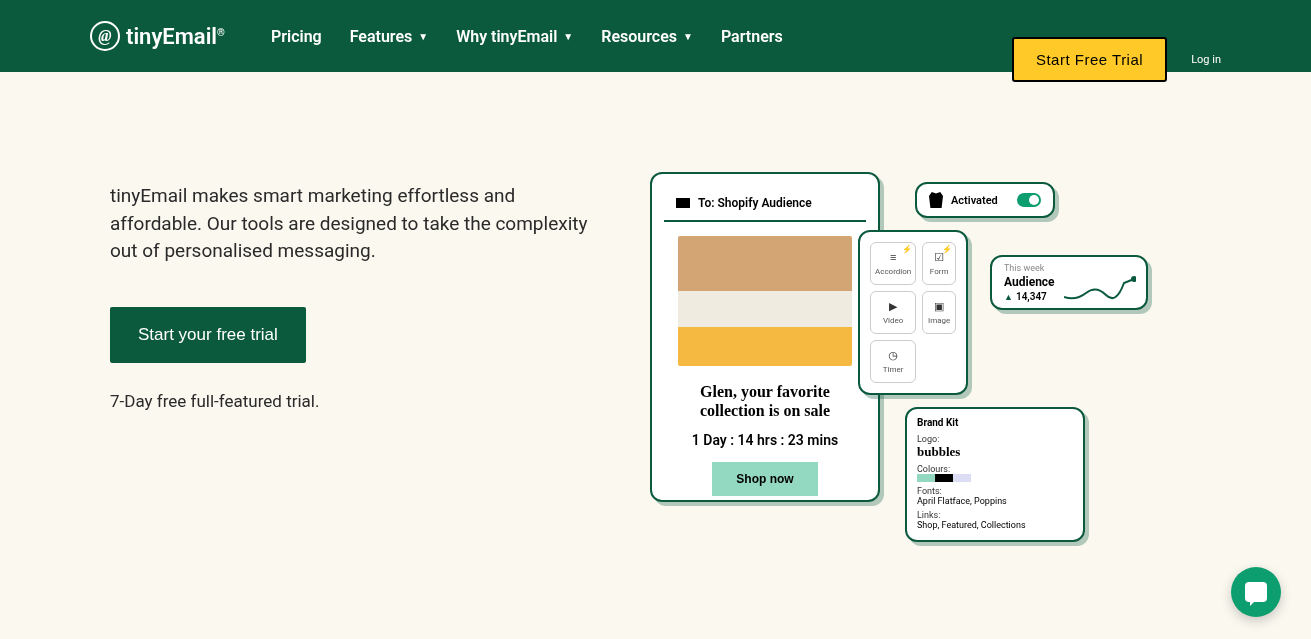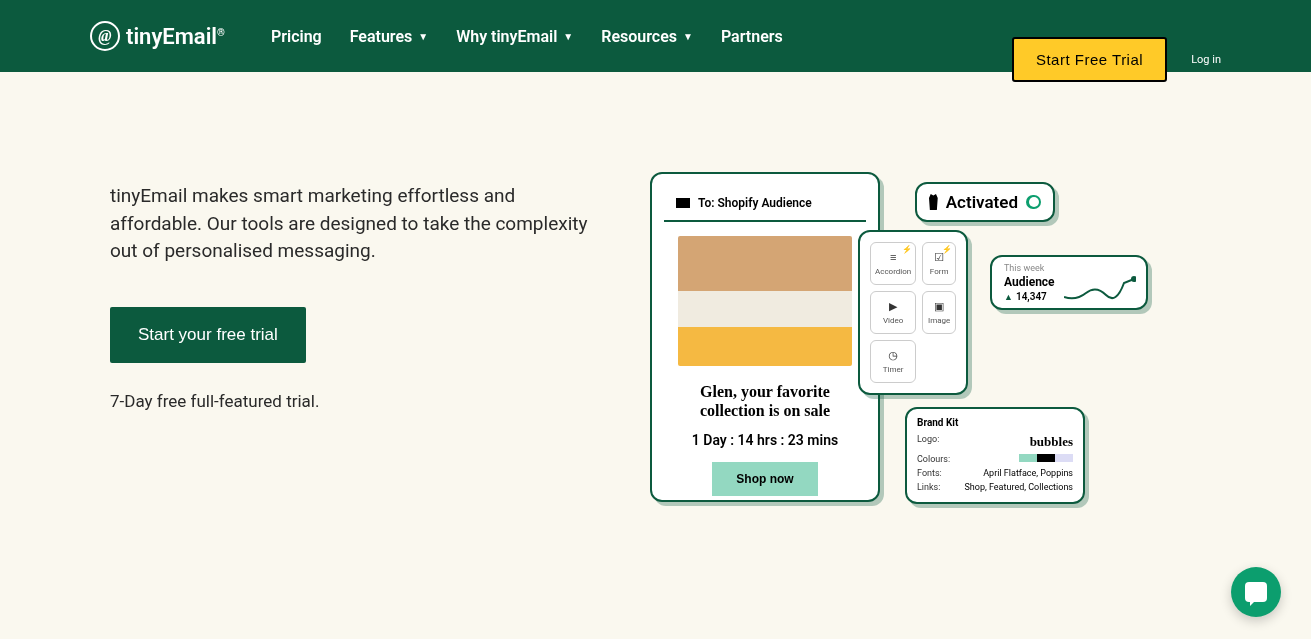--- a/index.html
+++ b/index.html
@@ -35,35 +35,35 @@
 .product-img { width: 100%; height: 130px; background: linear-gradient(180deg, #d4a574 0%, #d4a574 42%, #f0ebe0 42%, #f0ebe0 70%, #f5b942 70%, #f5b942 100%); border-radius: 2px; margin-bottom: 16px; }
 .email-headline { font-family: Georgia, serif; font-size: 16px; font-weight: 700; color: #000; margin-bottom: 12px; line-height: 1.2; }
 .countdown { font-size: 14px; font-weight: 600; margin-bottom: 14px; }
 .shop-btn { background: #93d8c1; border: none; padding: 10px 24px; font-size: 12px; font-weight: 600; cursor: pointer; }
 
 .widgets-card { left: 208px; top: 78px; width: 110px; padding: 10px; display: grid; grid-template-columns: 1fr 1fr; gap: 6px; background: #fff; }
 .widget { border: 1px solid #ccc; border-radius: 6px; padding: 8px 4px; text-align: center; font-size: 8px; color: #555; position: relative; }
 .widget-icon { font-size: 11px; margin-bottom: 3px; color: #333; }
 .bolt { position: absolute; top: 2px; right: 3px; font-size: 8px; color: #5b7fff; }
 
-.activated-card { left: 265px; top: 30px; width: 140px; padding: 8px 12px; display: flex; align-items: center; gap: 8px; font-size: 17px; font-weight: 600; }
+.activated-card { left: 265px; top: 30px; width: 140px; padding: 8px 12px; display: flex; align-items: center; gap: 8px; font-size: 11px; font-weight: 600; }
 .shopify-icon { width: 14px; height: 16px; background: #000; clip-path: polygon(20% 0,50% 10%,80% 0,100% 25%,90% 100%,10% 100%,0 25%); }
 .toggle { margin-left: auto; width: 24px; height: 14px; background: #0c9e6e; border-radius: 8px; position: relative; }
 .toggle::after { content: ''; position: absolute; right: 2px; top: 2px; width: 10px; height: 10px; background: #fff; border-radius: 50%; }
 
 .stats-card { left: 340px; top: 103px; width: 158px; padding: 6px 12px; }
 .stats-label { font-size: 9px; color: #888; }
 .stats-title { font-size: 12px; font-weight: 700; margin: 2px 0; }
 .stats-value { font-size: 10px; font-weight: 600; display: flex; align-items: center; gap: 3px; }
 .arrow-up { color: #0c5a3e; font-size: 9px; }
 .sparkline { position: absolute; right: 10px; top: 18px; width: 72px; height: 28px; }
 
 .brand-card { left: 255px; top: 255px; width: 180px; padding: 8px 10px; font-size: 9px; }
 .brand-title { font-weight: 700; font-size: 10px; margin-bottom: 4px; }
-.brand-row { display: flex; justify-content: space-between; padding: 2px 0; }
+.brand-row { display: flex; justify-content: space-between; padding: 2px 0; flex-direction: column; }
 .brand-label { color: #333; }
 .brand-val { font-family: Georgia, serif; font-size: 13px; font-weight: 700; }
 .swatches { display: flex; gap: 0; }
 .sw { width: 18px; height: 8px; }
 .brand-links span { }
 
 .chat-bubble { position: absolute; bottom: 22px; right: 30px; width: 50px; height: 50px; background: #0c9e6e; border-radius: 50%; display: flex; align-items: center; justify-content: center; cursor: pointer; box-shadow: 0 4px 12px rgba(0,0,0,0.2); }
 .chat-icon { width: 22px; height: 20px; background: #fff; border-radius: 4px; position: relative; }
 .chat-icon::after { content:''; position:absolute; bottom:-4px; left:5px; width:6px; height:6px; background:#fff; clip-path: polygon(0 0,100% 0,0 100%); }
 </style>

